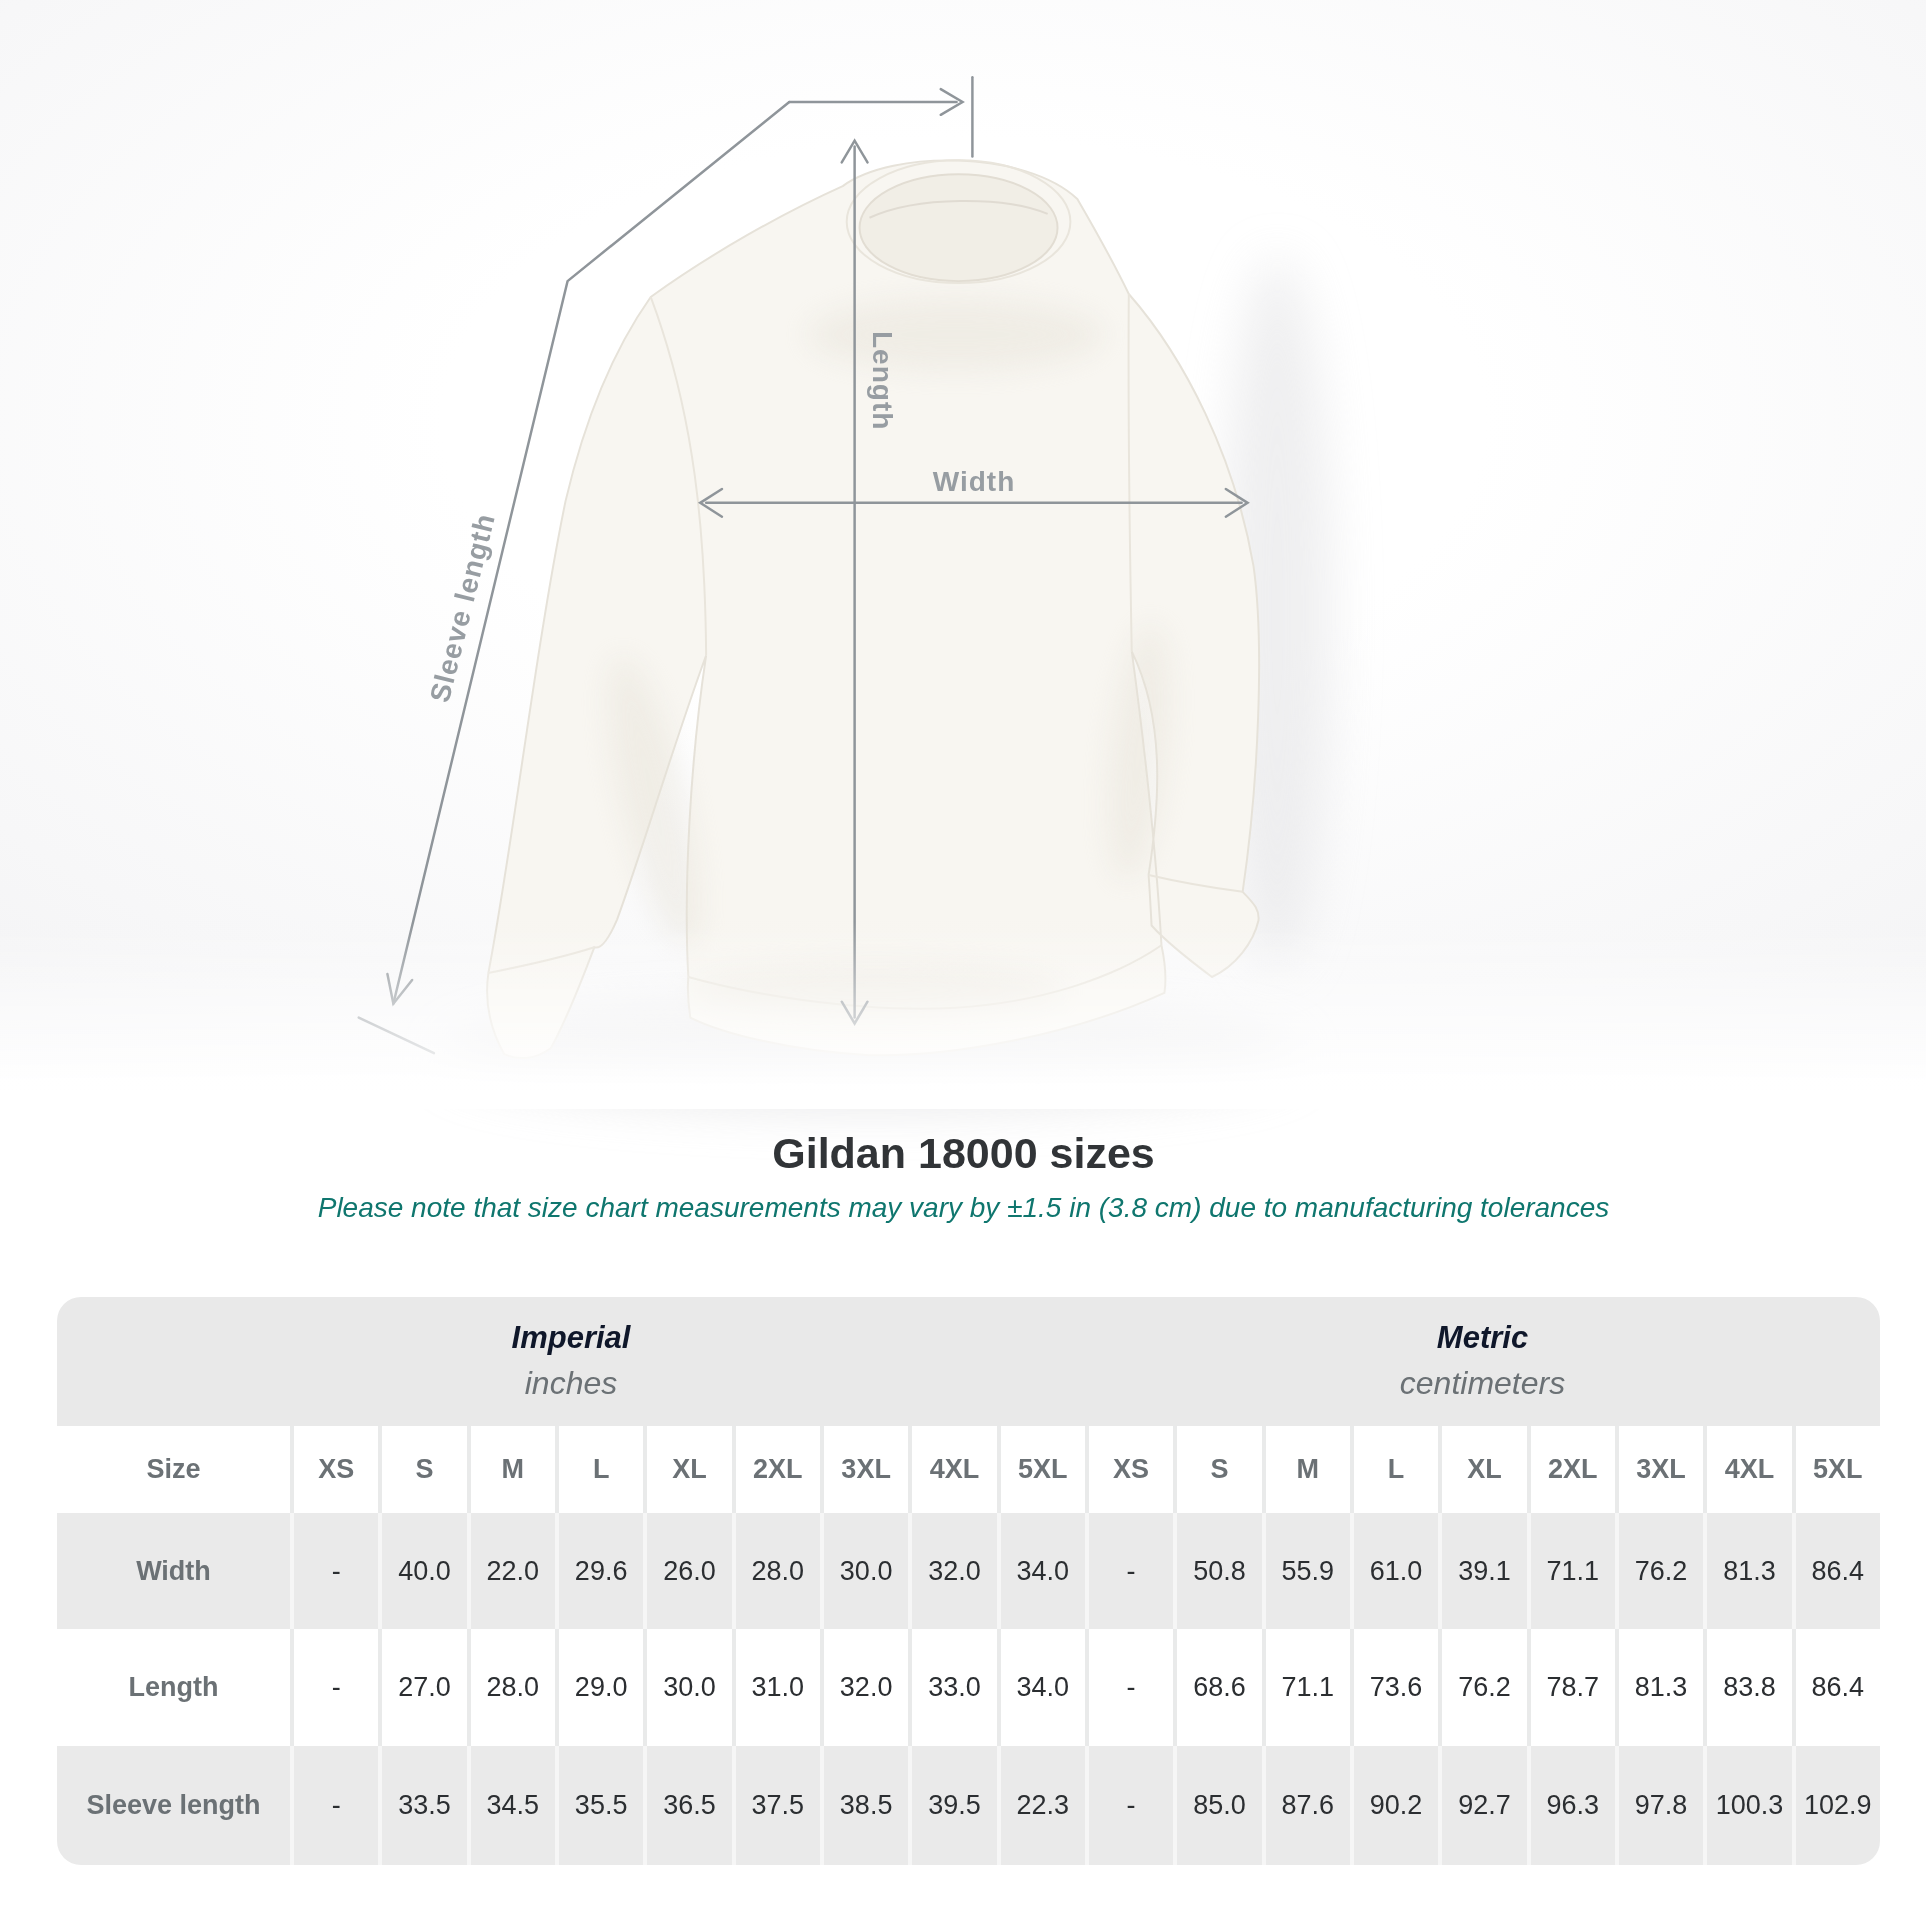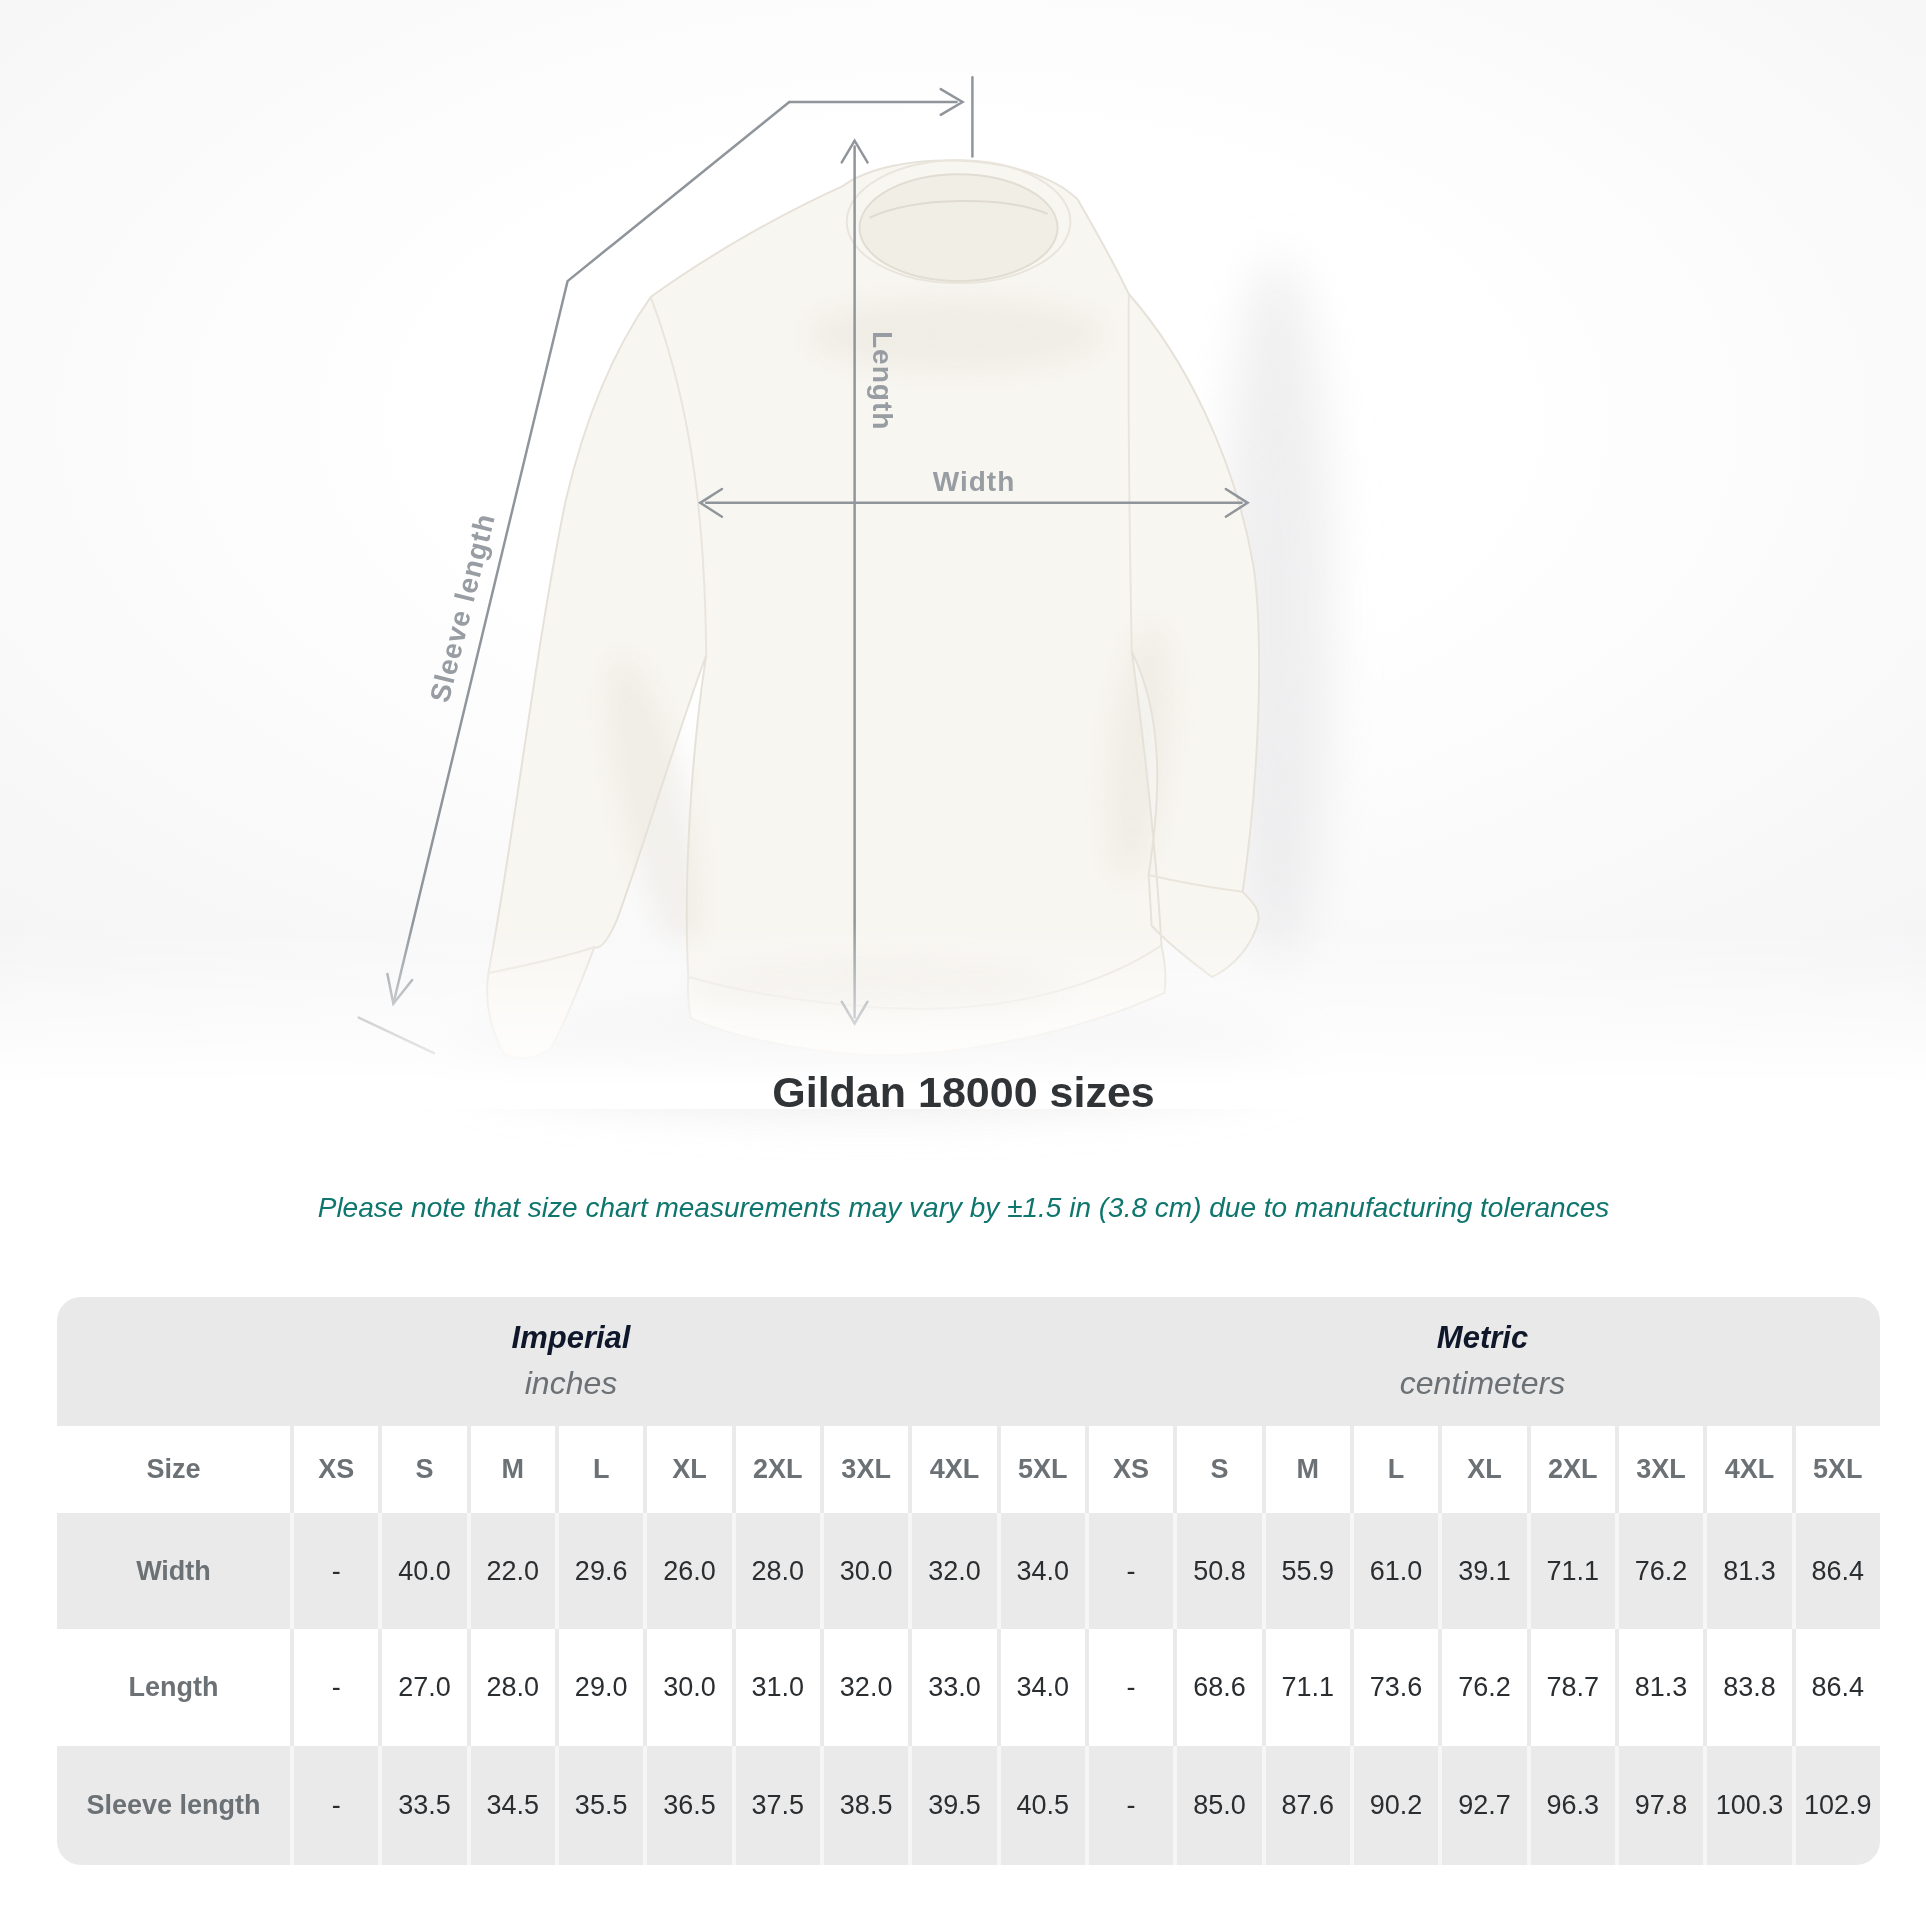--- a/index.html
+++ b/index.html
@@ -20,21 +20,21 @@
   .shirt-svg { position: absolute; left: 0; top: 0; }
   .m-label {
     position: absolute; font-weight: bold; font-size: 28px;
     color: #979da2; letter-spacing: 1px; white-space: nowrap;
   }
   .m-label.len { left: 898px; top: 331px; transform: rotate(90deg); transform-origin: 0 0; }
   .m-label.wid { left: 895px; top: 466px; width: 158px; text-align: center; }
   .m-label.slv { left: 364px; top: 592px; width: 198px; text-align: center; transform: rotate(-76deg); }
   
   .title {
-    position: absolute; left: 0; top: 1068px; width: 100%;
+    position: absolute; left: 0; top: 1129px; width: 100%;
     text-align: center; font-size: 43px; font-weight: bold; color: #313437;
   }
   .subtitle {
     position: absolute; left: 0; top: 1192px; width: 100%;
     text-align: center; font-size: 28px; font-style: italic; color: #0f766e;
   }
   
   .tablewrap { position: absolute; left: 57px; top: 1297px; width: 1823px; height: 568px; }
   table.size-table {
     width: 100%; height: 100%;
@@ -255,21 +255,21 @@
       <tr class="r3 gray">
         <td class="rowlabel">Sleeve length</td>
         <td class="val">-</td>
         <td class="val">33.5</td>
         <td class="val">34.5</td>
         <td class="val">35.5</td>
         <td class="val">36.5</td>
         <td class="val">37.5</td>
         <td class="val">38.5</td>
         <td class="val">39.5</td>
-        <td class="val">40.5</td>
+        <td class="val">22.3</td>
         <td class="val">-</td>
         <td class="val">85.0</td>
         <td class="val">87.6</td>
         <td class="val">90.2</td>
         <td class="val">92.7</td>
         <td class="val">96.3</td>
         <td class="val">97.8</td>
         <td class="val">100.3</td>
         <td class="val">102.9</td>
       </tr>

